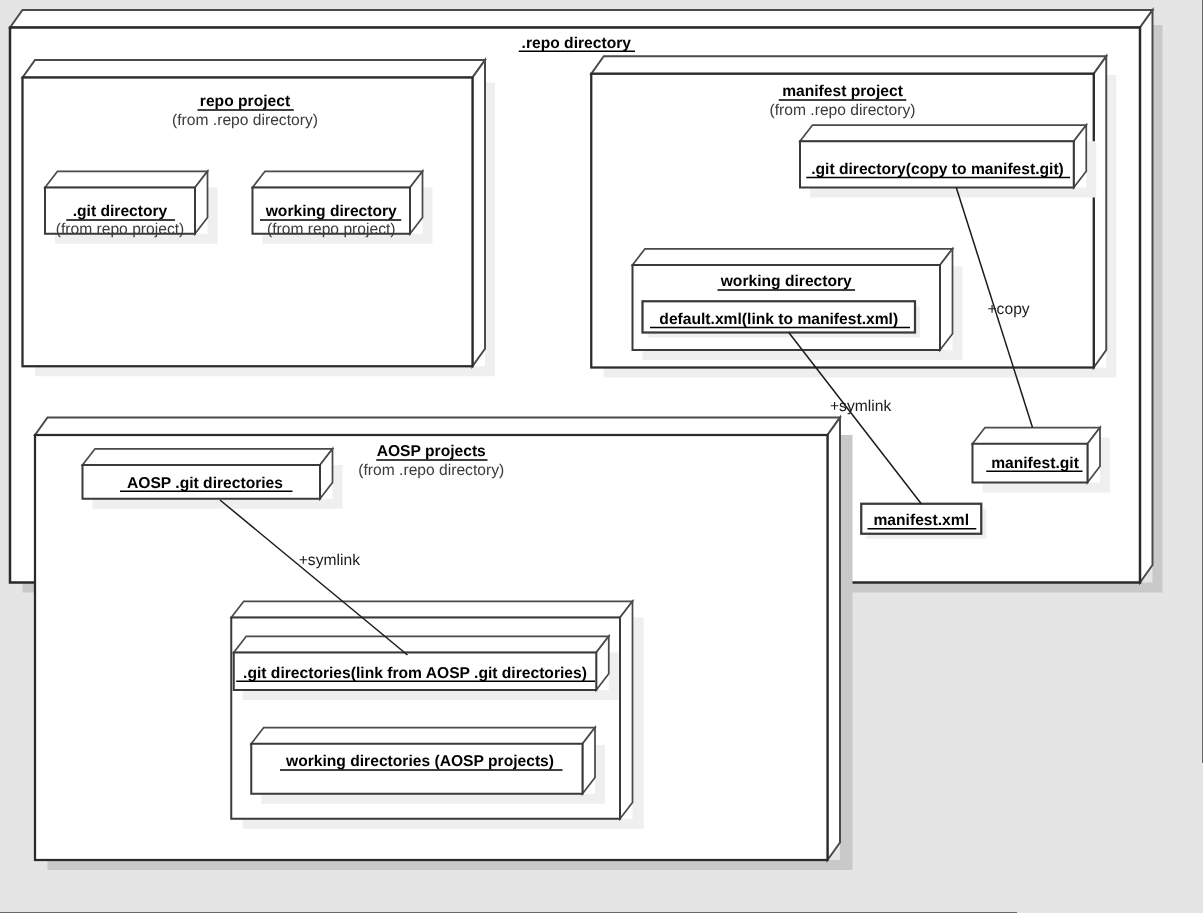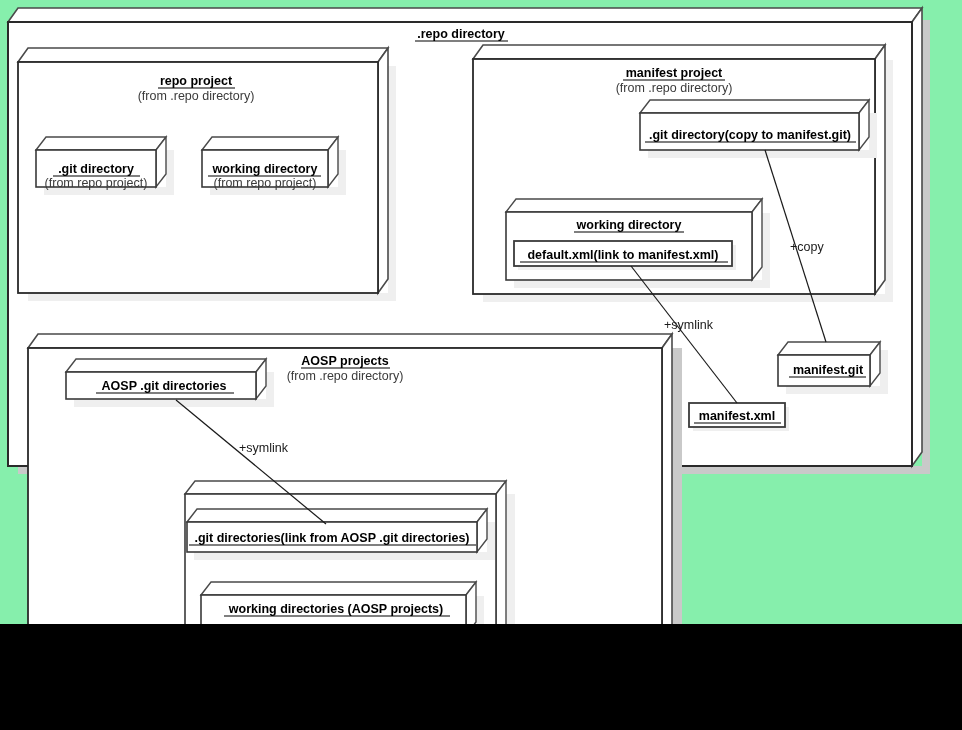--- a/index.html
+++ b/index.html
@@ -3,22 +3,22 @@
 <meta charset="utf-8">
 <style>
   html, body {
     margin: 0;
     padding: 0;
     background: #000000;
   }
   #stage {
     position: relative;
     width: 962px;
-    height: 624px;
-    background: #86efac;
+    height: 730px;
+    background: #e5e5e5;
     overflow: hidden;
     font-family: "Liberation Sans", sans-serif;
   }
   #diagram {
     position: absolute;
     left: 0;
     top: 0;
   }
   .node-title {
     font-size: 12.5px;

